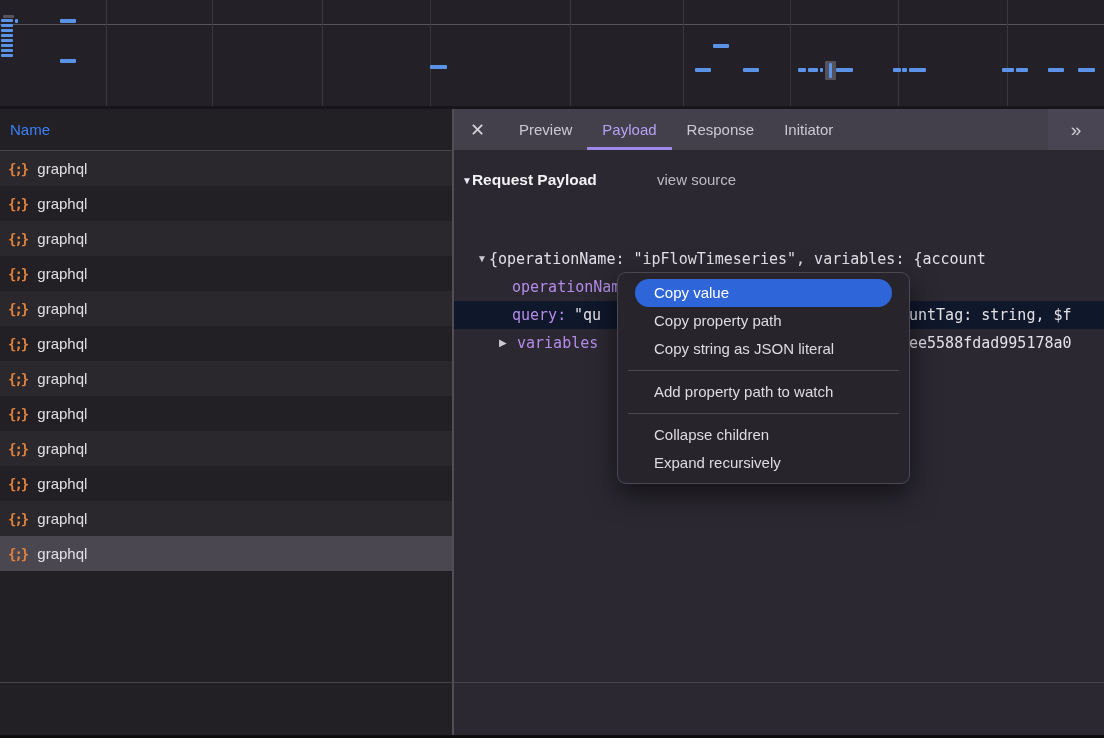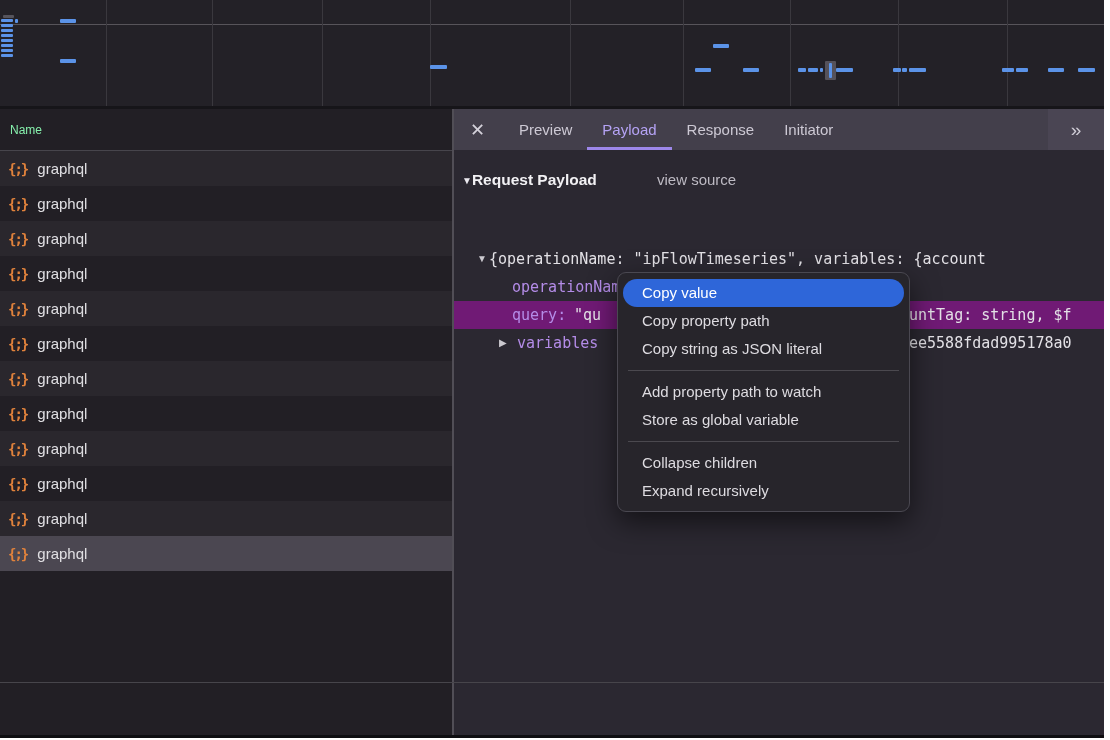--- a/index.html
+++ b/index.html
@@ -10,21 +10,21 @@
   
   .overview{position:absolute;left:0;top:0;width:100%;height:106px;background:#232127;
             border-bottom:3px solid #161519;}
   .ov-vline{position:absolute;top:0;bottom:0;width:1px;background:#3a383e;}
   .ov-hline{position:absolute;left:0;right:0;top:24px;height:1px;background:#79767d;opacity:.6;}
   .ov-bar{position:absolute;border-radius:1px;}
 
   
   .left-panel{position:absolute;left:0;top:109px;width:452px;bottom:3px;background:#221f25;}
   .name-header{height:41px;border-bottom:1px solid #47454c;display:flex;align-items:center;
-               padding-left:10px;color:#86efac;font-size:12px;}
+               padding-left:10px;color:#3b82f6;font-size:15px;}
   .req-row{height:35px;display:flex;align-items:center;padding-left:8px;font-size:15px;color:#e0dfe3;}
   .req-row.alt{background:#2a272d;}
   .req-row.selected{background:#4b4751;}
   .braces-icon{color:#e0823c;font-family:"DejaVu Sans Mono",monospace;font-weight:bold;
                font-size:14px;letter-spacing:-2px;margin-right:10px;}
 
   .v-divider{position:absolute;left:452px;top:109px;width:2px;bottom:3px;background:#514e56;z-index:4;}
 
   
   .right-panel{position:absolute;left:454px;top:109px;right:0;bottom:3px;background:#2b2831;}
@@ -36,35 +36,35 @@
              color:#cfccd6;font-size:19px;display:flex;align-items:center;justify-content:center;}
 
   .payload{position:absolute;left:0;right:0;top:41px;bottom:0;overflow:hidden;}
   .sec-header{position:absolute;left:8px;top:16px;height:28px;line-height:28px;white-space:nowrap;}
   .sec-arrow{font-size:10px;color:#eceaf0;vertical-align:1px;}
   .sec-title{font-weight:bold;font-size:15.5px;color:#f2f1f4;}
   .view-source{position:absolute;left:203px;top:16px;height:28px;line-height:28px;
                font-size:15px;color:#bdbac3;}
   .tree-row{position:absolute;left:0;right:0;height:28px;line-height:28px;white-space:nowrap;
             font-family:"DejaVu Sans Mono",monospace;font-size:15px;color:#e3e1e6;overflow:hidden;}
-  .tree-row.hl{background:#701a75;}
+  .tree-row.hl{background:#0f172a;}
   .t-arrow{position:absolute;font-family:"Liberation Sans",sans-serif;font-size:10px;color:#cbc9cf;}
   .t-key{color:#b48ce8;}
   .t-str{color:#4cc4ee;}
   .t-frag{position:absolute;left:455px;}
 
   
   .bottom-line{position:absolute;left:0;top:682px;width:100%;height:1px;background:#47454b;z-index:5;}
   .footer{position:absolute;left:0;top:735px;width:100%;height:3px;background:#0e0e11;z-index:6;}
 
   
   .ctx-menu{position:absolute;left:617px;top:272px;width:291px;z-index:20;background:#27252b;
             border:1px solid #4a4851;border-radius:9px;padding:6px 0;
             box-shadow:0 10px 28px rgba(0,0,0,.55);}
-  .menu-item{height:28px;line-height:28px;margin:0 5px;padding-left:19px;border-radius:14px;
+  .menu-item{height:28px;line-height:28px;margin:0 17px;padding-left:19px;border-radius:14px;
              font-size:15px;color:#dedce1;font-weight:500;}
   .menu-item.selected{background:#2e66d9;color:#ffffff;}
   .menu-sep{height:1px;background:#4b494f;margin:7px 10px;}
 </style>
 </head>
 <body>
 
 <div class="app">
 
   <div class="overview">
@@ -218,20 +218,19 @@
   <div class="bottom-line"></div>
   <div class="footer"></div>
 
   <div class="ctx-menu">
     <div id="menu-items">
         <div class="menu-item selected">Copy value</div>
         <div class="menu-item">Copy property path</div>
         <div class="menu-item">Copy string as JSON literal</div>
         <div class="menu-sep"></div>
         <div class="menu-item">Add property path to watch</div>
-        <div class="menu-item">Store as global variable</div>
         <div class="menu-sep"></div>
         <div class="menu-item">Collapse children</div>
         <div class="menu-item">Expand recursively</div>
       </div>
   </div>
 
 </div>
 
 </body></html>

